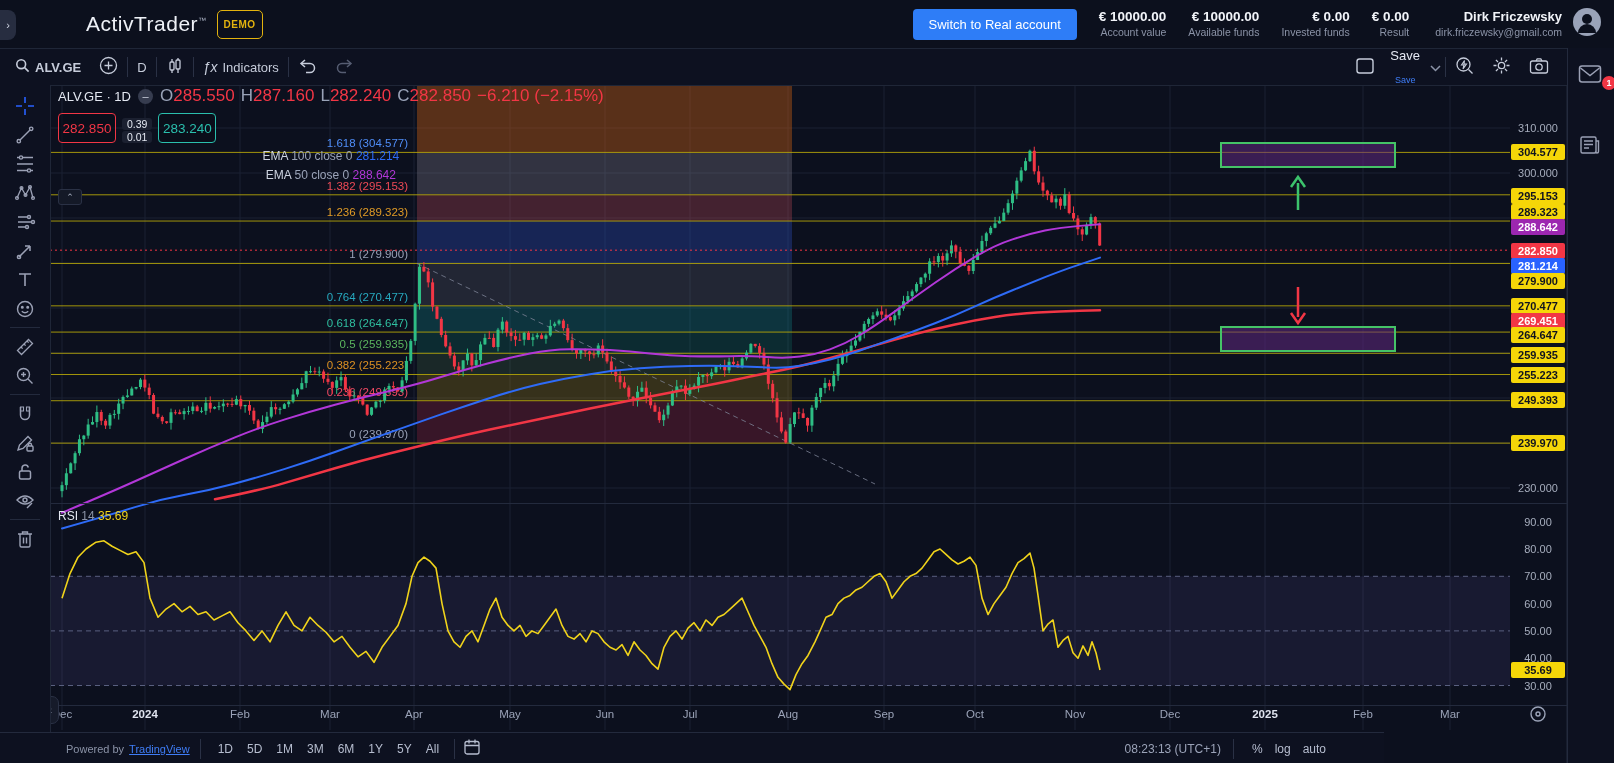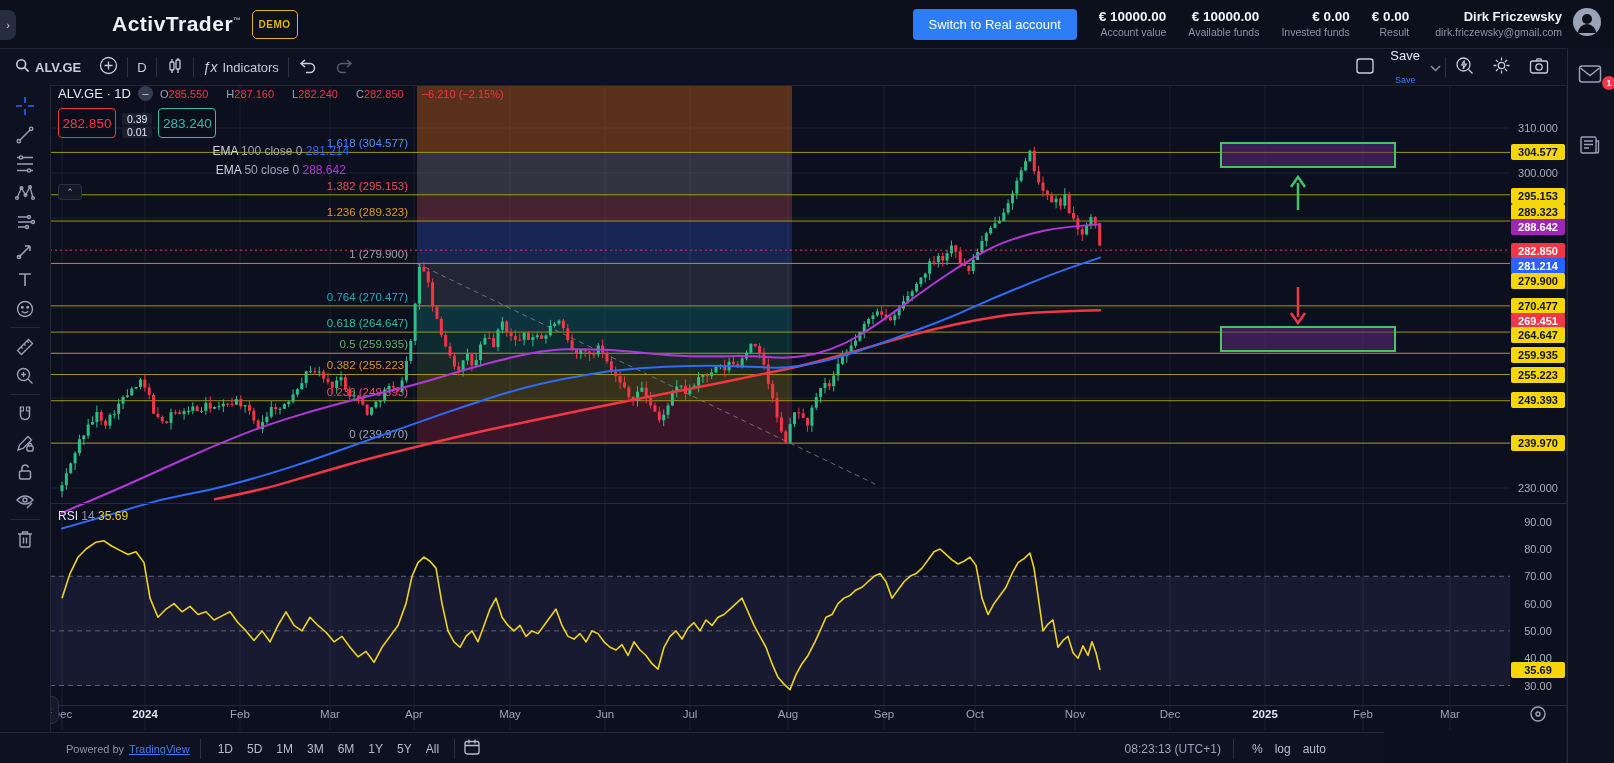--- a/index.html
+++ b/index.html
@@ -4,21 +4,21 @@
 <style>
   html,body{margin:0;padding:0;background:#0b0e1a;}
   body{width:1614px;height:763px;position:relative;overflow:hidden;
        font-family:"Liberation Sans",sans-serif;color:#d7dce8;-webkit-font-smoothing:antialiased;}
   
   .topbar{position:absolute;left:0;top:0;width:1614px;height:48px;background:#0c101d;
           display:flex;align-items:center;z-index:30;}
   .edge-tab{position:absolute;left:0;width:16px;height:30px;background:#272d40;color:#cfd4e2;
             border-radius:0 8px 8px 0;display:flex;align-items:center;justify-content:center;
             font-size:11px;z-index:40;cursor:pointer;}
-  .logo{font-size:21px;color:#eef1f7;letter-spacing:.5px;margin-left:112px;font-weight:700;}
+  .logo{font-size:21px;color:#eef1f7;letter-spacing:.5px;margin-left:86px;font-weight:400;}
   .logo sup{font-size:8px;color:#aab1c2;}
   .demo-badge{margin-left:10px;border:1.5px solid #e3b30e;color:#e3b30e;font-weight:700;
               font-size:10px;padding:8px 6px;border-radius:5px;letter-spacing:.5px;}
   .switch-btn{background:#2e7df7;color:#fff;border:none;border-radius:4px;font-size:13px;
               padding:8px 16px;cursor:pointer;font-family:inherit;}
   .stat{text-align:right;line-height:1.25;}
   .stat .v{font-size:13.5px;font-weight:700;color:#f2f4f9;}
   .stat .l{font-size:10.5px;color:#8b93a7;}
   .user{text-align:right;line-height:1.3;}
   .user .n{font-size:13px;font-weight:700;color:#f2f4f9;}
@@ -47,21 +47,21 @@
              border-top:1px solid #232a3d;display:flex;align-items:center;z-index:30;
              font-size:12px;color:#9ba3b8;}
   .range-btn{padding:3px 7px;cursor:pointer;border-radius:3px;font-size:12px;color:#b6bdcf;}
   .tv-link{color:#3f7df6;text-decoration:underline;cursor:pointer;}
   .mode{padding:2px 6px;cursor:pointer;color:#b6bdcf;}
   
   .legend{position:absolute;left:58px;top:86px;z-index:12;}
   .lg-row1{display:flex;align-items:center;gap:7px;font-size:13px;color:#e4e8f2;}
   .minus-circle{width:15px;height:15px;border-radius:50%;background:#363c4f;color:#cfd4e2;
                 display:flex;align-items:center;justify-content:center;font-size:11px;line-height:1;}
-  .ohlc{display:flex;gap:18px;font-size:11px;}
+  .ohlc{display:flex;gap:6px;font-size:17px;}
   .ohlc .k{color:#9aa3b8;}
   .ohlc .v{color:#f23645;}
   .quote-row{display:flex;align-items:stretch;gap:6px;margin-top:7px;}
   .bid-box,.ask-box{width:56px;height:28px;border-radius:4px;display:flex;align-items:center;
                     justify-content:center;font-size:13.5px;cursor:pointer;background:rgba(10,13,24,.55);}
   .bid-box{border:1px solid #f23645;color:#f23645;}
   .ask-box{border:1px solid #2abfad;color:#2abfad;}
   .spread{display:flex;flex-direction:column;justify-content:flex-end;gap:1px;}
   .spread span{font-size:10.5px;color:#e4e8f2;background:#1b2030;border-radius:3px;
                padding:0px 5px;text-align:center;}

